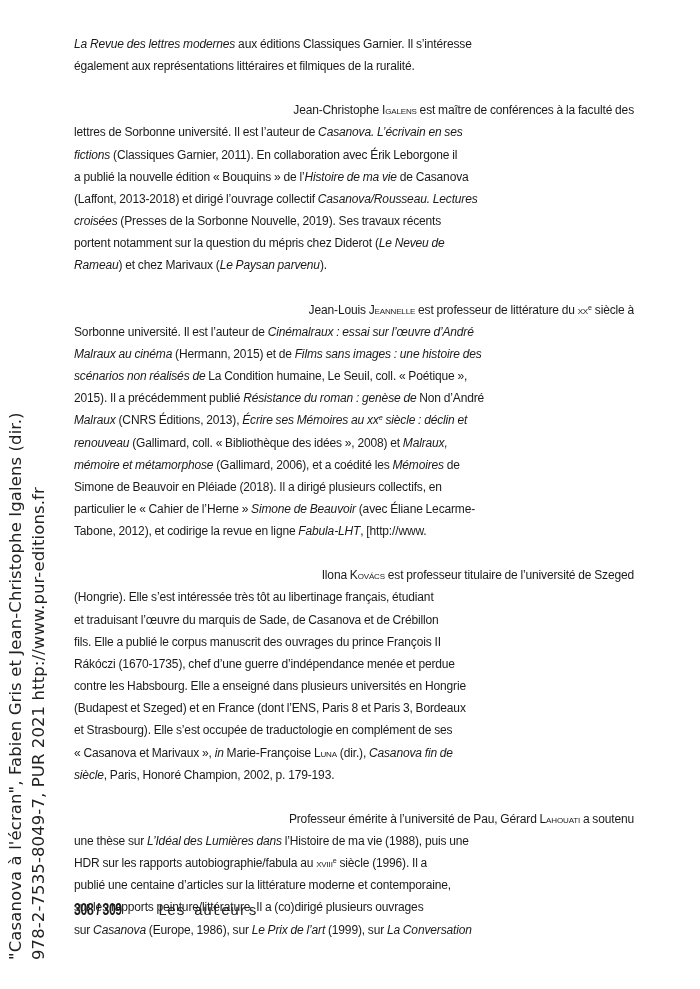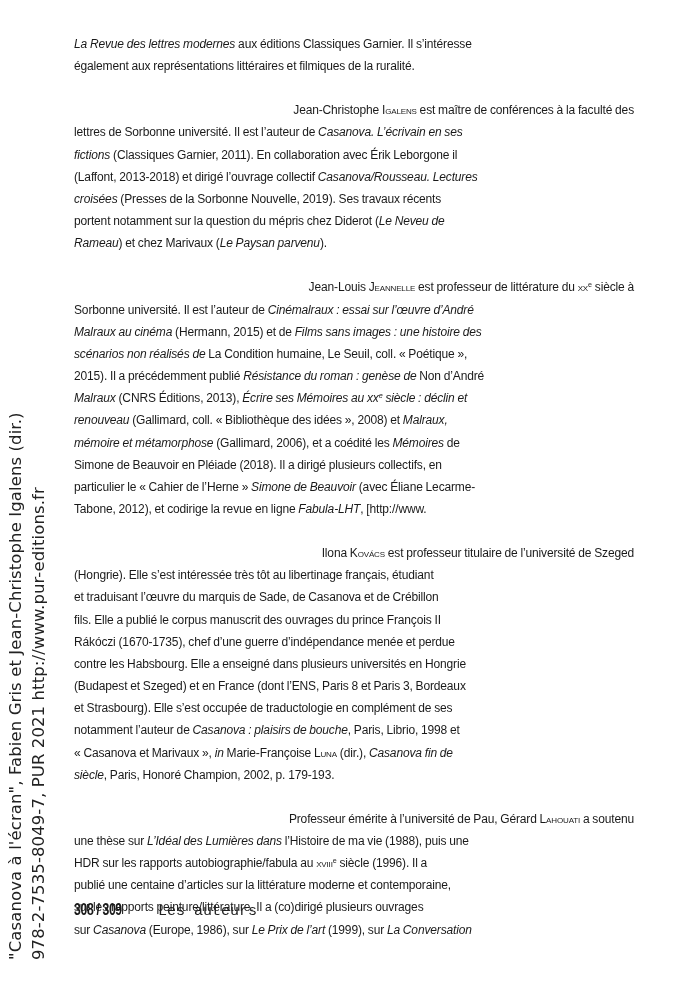--- a/index.html
+++ b/index.html
@@ -32,20 +32,21 @@
 <div class="page">
   <div id="paras">
       <p class="para">
         <span class="line"><i>La Revue des lettres modernes</i><span> aux éditions Classiques Garnier. Il s’intéresse</span></span>
         <span class="line"><span>également aux représentations littéraires et filmiques de la ruralité.</span></span>
       </p>
       <p class="para">
         <span class="line indent"><span>Jean-Christophe </span><span class="sc">Igalens</span><span> est maître de conférences à la faculté des</span></span>
         <span class="line"><span>lettres de Sorbonne université. Il est l’auteur de </span><i>Casanova. L’écrivain en ses</i></span>
         <span class="line"><i>fictions</i><span> (Classiques Garnier, 2011). En collaboration avec Érik Leborgone il</span></span>
+        <span class="line"><span>a publié la nouvelle édition « Bouquins » de l’</span><i>Histoire de ma vie</i><span> de Casanova</span></span>
         <span class="line"><span>(Laffont, 2013-2018) et dirigé l’ouvrage collectif </span><i>Casanova/Rousseau. Lectures</i></span>
         <span class="line"><i>croisées</i><span> (Presses de la Sorbonne Nouvelle, 2019). Ses travaux récents</span></span>
         <span class="line"><span>portent notamment sur la question du mépris chez Diderot (</span><i>Le Neveu de</i></span>
         <span class="line"><i>Rameau</i><span>) et chez Marivaux (</span><i>Le Paysan parvenu</i><span>).</span></span>
       </p>
       <p class="para">
         <span class="line indent"><span>Jean-Louis </span><span class="sc">Jeannelle</span><span> est professeur de littérature du </span><span class="sc">xx</span><sup>e</sup><span> siècle à</span></span>
         <span class="line"><span>Sorbonne université. Il est l’auteur de </span><i>Cinémalraux : essai sur l’œuvre d’André</i></span>
         <span class="line"><i>Malraux au cinéma</i><span> (Hermann, 2015) et de </span><i>Films sans images : une histoire des</i></span>
         <span class="line"><i>scénarios non réalisés de</i><span> La Condition humaine, Le Seuil, coll. « Poétique »,</span></span>
@@ -59,21 +60,20 @@
       </p>
       <p class="para">
         <span class="line indent"><span>Ilona </span><span class="sc">Kovács</span><span> est professeur titulaire de l’université de Szeged</span></span>
         <span class="line"><span>(Hongrie). Elle s’est intéressée très tôt au libertinage français, étudiant</span></span>
         <span class="line"><span>et traduisant l’œuvre du marquis de Sade, de Casanova et de Crébillon</span></span>
         <span class="line"><span>fils. Elle a publié le corpus manuscrit des ouvrages du prince François II</span></span>
         <span class="line"><span>Rákóczi (1670-1735), chef d’une guerre d’indépendance menée et perdue</span></span>
         <span class="line"><span>contre les Habsbourg. Elle a enseigné dans plusieurs universités en Hongrie</span></span>
         <span class="line"><span>(Budapest et Szeged) et en France (dont l’ENS, Paris 8 et Paris 3, Bordeaux</span></span>
         <span class="line"><span>et Strasbourg). Elle s’est occupée de traductologie en complément de ses</span></span>
-        <span class="line"><span>notamment l’auteur de </span><i>Casanova : plaisirs de bouche</i><span>, Paris, Librio, 1998 et</span></span>
         <span class="line"><span>« Casanova et Marivaux », </span><i>in</i><span> Marie-Françoise </span><span class="sc">Luna</span><span> (dir.), </span><i>Casanova fin de</i></span>
         <span class="line"><i>siècle</i><span>, Paris, Honoré Champion, 2002, p. 179-193.</span></span>
       </p>
       <p class="para">
         <span class="line indent"><span>Professeur émérite à l’université de Pau, Gérard </span><span class="sc">Lahouati</span><span> a soutenu</span></span>
         <span class="line"><span>une thèse sur </span><i>L’Idéal des Lumières dans</i><span> l’Histoire de ma vie (1988), puis une</span></span>
         <span class="line"><span>HDR sur les rapports autobiographie/fabula au </span><span class="sc">xviii</span><sup>e</sup><span> siècle (1996). Il a</span></span>
         <span class="line"><span>publié une centaine d’articles sur la littérature moderne et contemporaine,</span></span>
         <span class="line"><span>sur les rapports peinture/littérature. Il a (co)dirigé plusieurs ouvrages</span></span>
         <span class="line"><span>sur </span><i>Casanova</i><span> (Europe, 1986), sur </span><i>Le Prix de l’art</i><span> (1999), sur </span><i>La Conversation</i></span>

